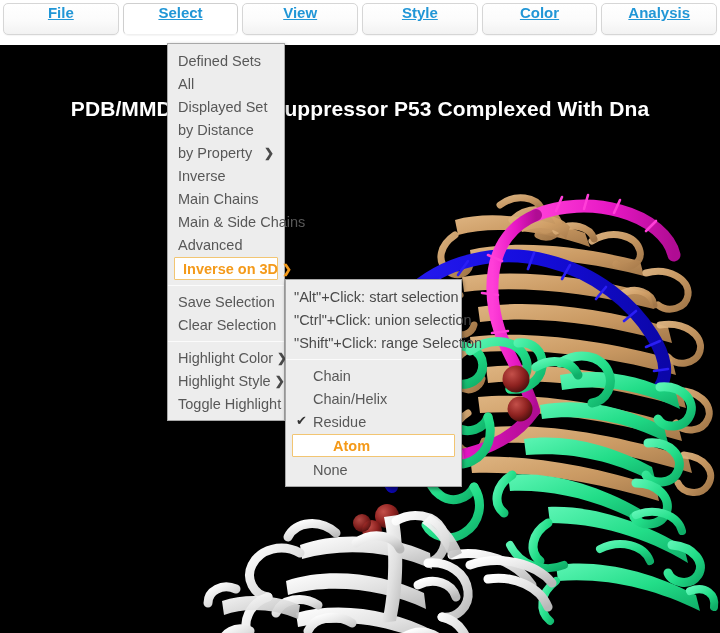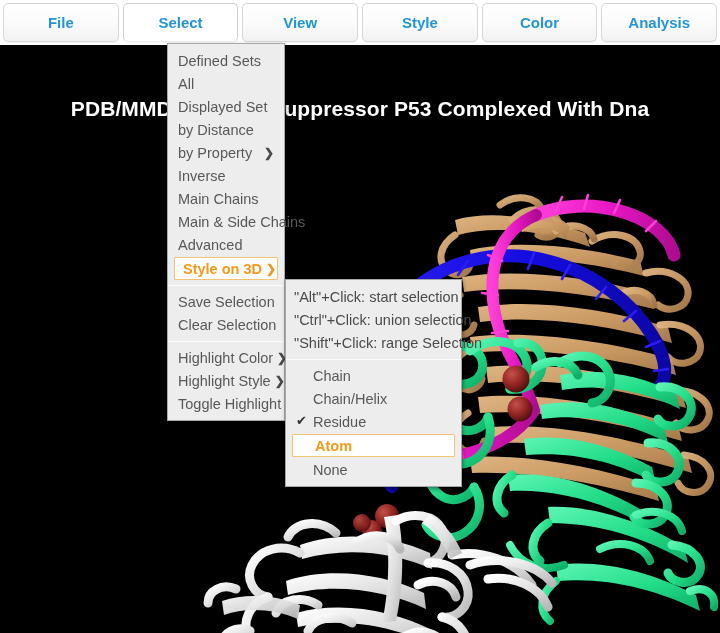--- a/index.html
+++ b/index.html
@@ -14,31 +14,32 @@
   
   #menubar {
     position: absolute; left: 0; top: 0; width: 720px; height: 45px;
     display: flex; align-items: flex-start;
     background: #ffffff;
     padding: 3px 3px 0 3px;
     gap: 4px;
   }
   .menu-btn {
     flex: 1 1 0;
-    height: 39px;
-    display: flex; align-items: center; justify-content: center;
+    height: 32px;
+    display: flex; align-items: flex-start; justify-content: center;
     background: linear-gradient(to bottom, #ffffff 0%, #fbfbfb 55%, #f2f2f2 100%);
     border: 1px solid #d6d6d6;
     border-radius: 5px;
     color: #2196d6;
     font-size: 15px;
     font-weight: bold;
     cursor: pointer;
     user-select: none;
     box-shadow: 0 1px 1px rgba(0,0,0,0.04);
+    text-decoration: underline;
   }
   .menu-btn.active {
     background: linear-gradient(to bottom, #ffffff 0%, #ffffff 100%);
     border-color: #cfcfcf;
     border-bottom-color: #f0f0f0;
   }
 
   
   #viewer {
     position: absolute; left: 0; top: 45px; width: 720px; height: 588px;
@@ -99,21 +100,21 @@
   .mi.highlighted {
     background: #ffffff;
     border: 1px solid #f2c572;
     color: #f49a1a;
     font-weight: bold;
     margin: 1px 6px;
     padding: 1.5px 8px;
     border-radius: 1px;
   }
   .mi.highlighted .arrow { color: #f49a1a; }
-  .mi.highlighted.indent { padding-left: 22px; }
+  .mi.highlighted.indent { padding-left: 40px; }
   .sep {
     height: 1px;
     background: #d2d2d2;
     margin: 5px 0 4px 0;
     border-bottom: 1px solid #fbfbfb;
   }
 </style>
 </head>
 <body>
 
@@ -352,21 +353,21 @@
     <div class="mi">
         <span>Main Chains</span>
       </div>
     <div class="mi">
         <span>Main &amp; Side Chains</span>
       </div>
     <div class="mi">
         <span>Advanced</span>
       </div>
     <div class="mi highlighted">
-      <span>Style on 3D</span>
+      <span>Inverse on 3D</span>
       <span class="arrow">❯</span>
     </div>
     <div class="sep"></div>
     <div class="mi">
         <span>Save Selection</span>
       </div>
     <div class="mi">
         <span>Clear Selection</span>
       </div>
     <div class="sep"></div>

